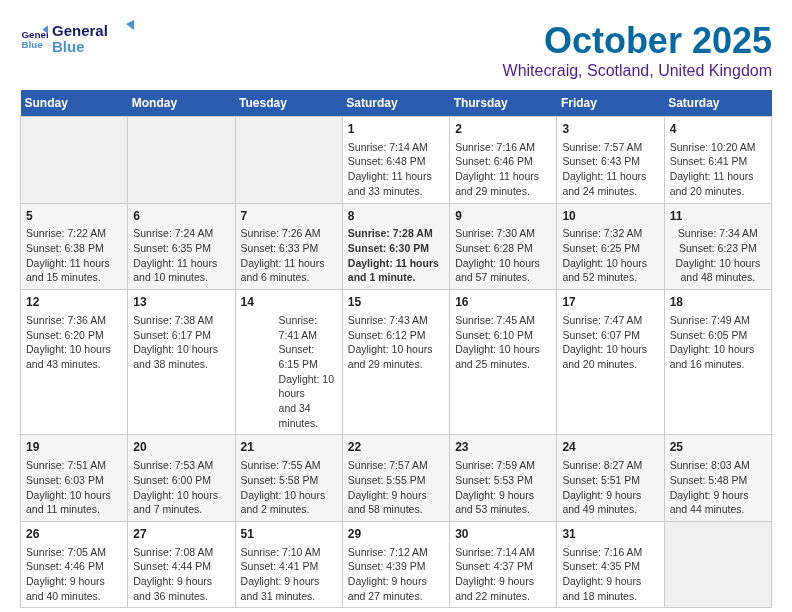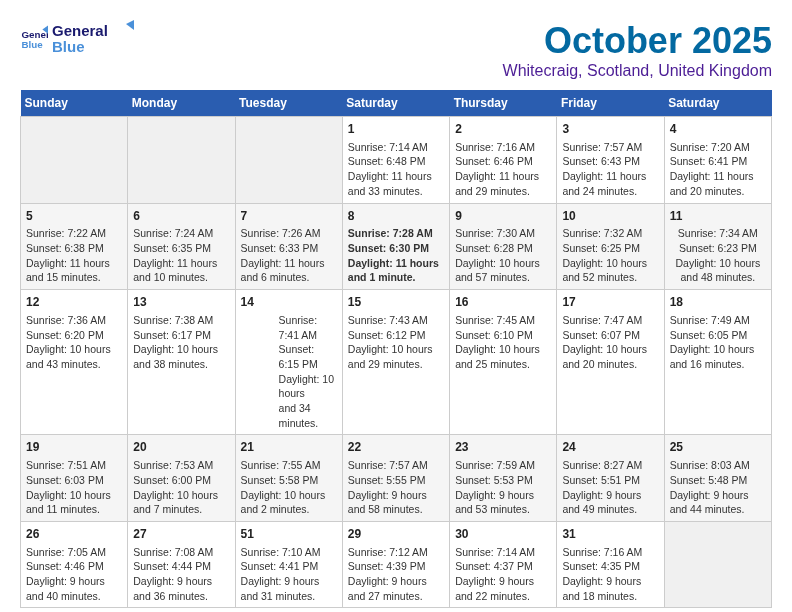--- a/index.html
+++ b/index.html
@@ -142,21 +142,21 @@
         </td>
         <td>
           <span class="day-number">3</span>
           <div class="day-info" style="white-space: pre-line;">Sunrise: 7:57 AM
 Sunset: 6:43 PM
 Daylight: 11 hours
 and 24 minutes.</div>
         </td>
         <td>
           <span class="day-number">4</span>
-          <div class="day-info" style="white-space: pre-line;">Sunrise: 7:20 AM
+          <div class="day-info" style="white-space: pre-line;">Sunrise: 10:20 AM
 Sunset: 6:41 PM
 Daylight: 11 hours
 and 20 minutes.</div>
         </td>
       </tr>
       <tr>
         <td>
           <span class="day-number">5</span>
           <div class="day-info" style="white-space: pre-line;">Sunrise: 7:22 AM
 Sunset: 6:38 PM

